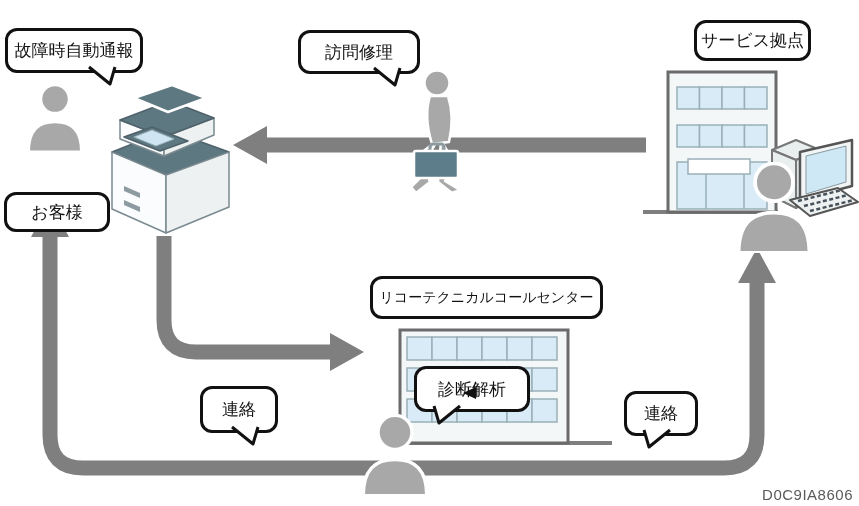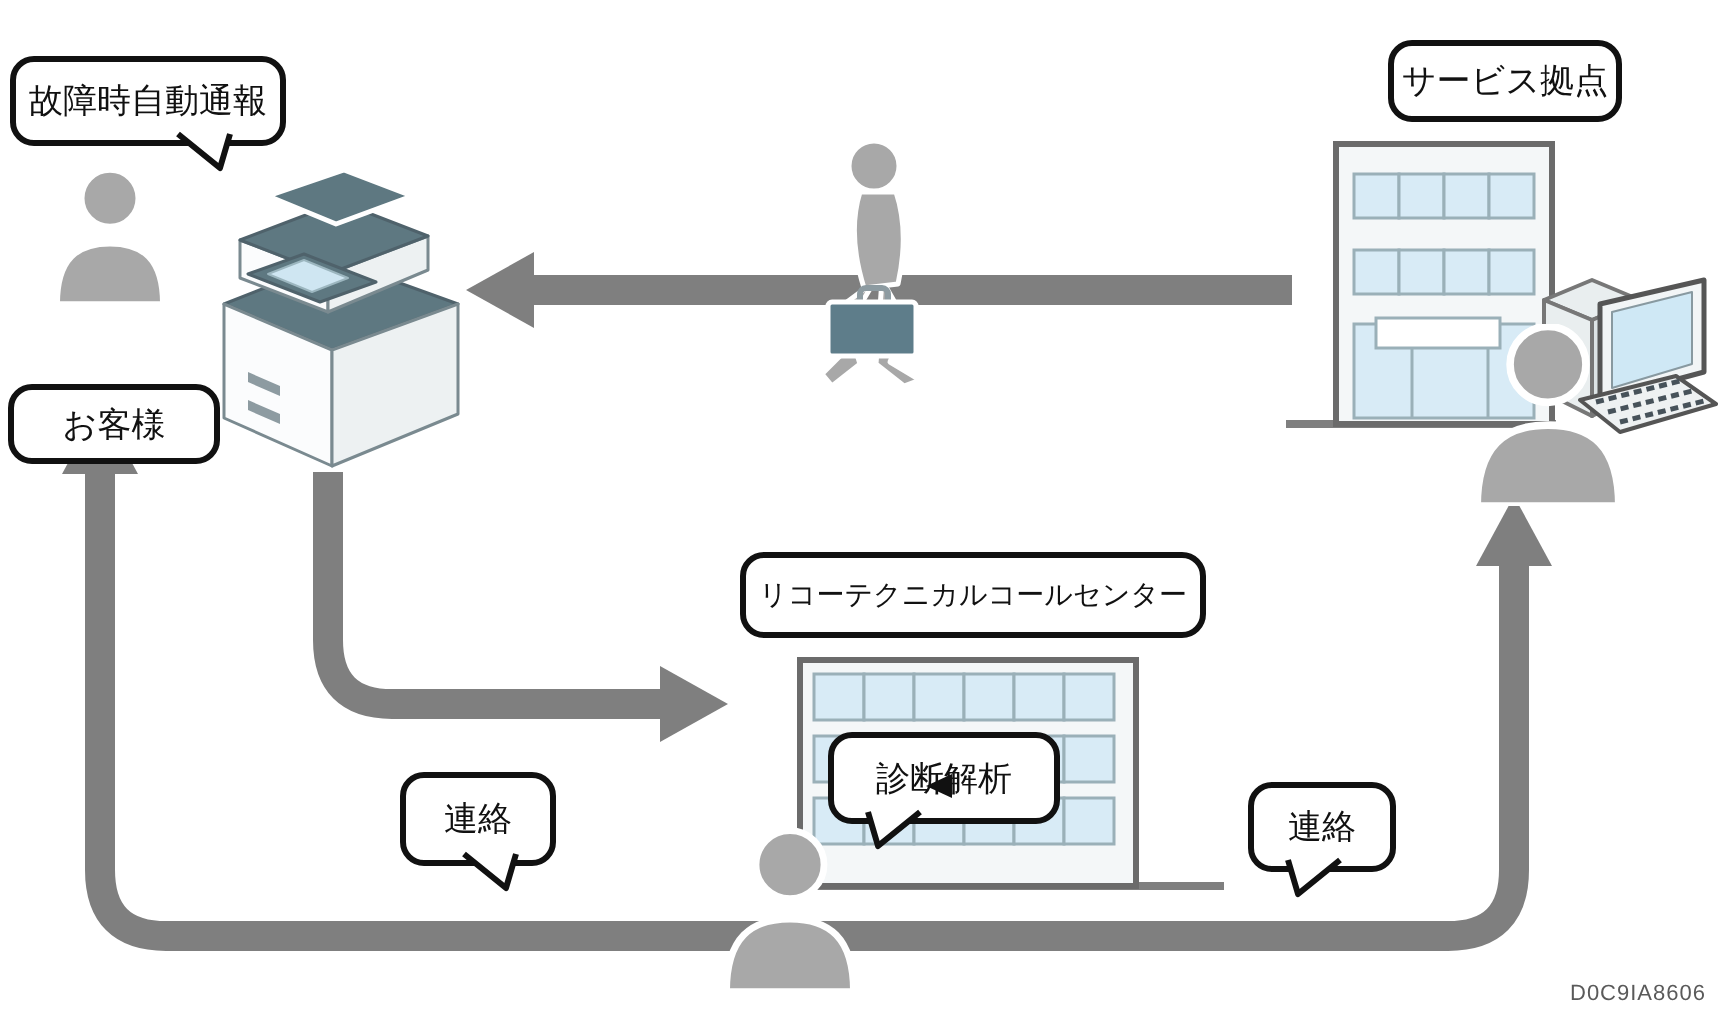--- a/index.html
+++ b/index.html
@@ -18,21 +18,21 @@
   .tail { position:absolute; width:36px; height:20px; overflow:visible; }
   .tail-br { right:12px; bottom:-16.5px; }
   .tail-br2 { right:20px; bottom:-16.5px; }
   .tail-bl { left:12px; bottom:-16.5px; }
   .cursor-artifact {
     position:absolute; left:463px; top:387px; width:0; height:0; z-index:20;
     border-top:6px solid transparent; border-bottom:6px solid transparent;
     border-right:13px solid #111;
   }
   .figure-id {
-    position:absolute; right:6px; bottom:3px; font-size:11px; color:#5a5a5a;
+    position:absolute; right:6px; bottom:3px; font-size:15px; color:#5a5a5a;
     letter-spacing:0.5px; z-index:10;
   }
 </style>
 </head>
 <body>
 
 <div class="stage">
 
   <svg class="art" width="859" height="506" viewBox="0 0 859 506">
     <defs>
@@ -149,20 +149,26 @@
     <span>故障時自動通報</span>
     <svg class="tail tail-br2" viewBox="0 0 36 20">
       <path d="M5 0 L26 17 L31 0" fill="#ffffff" stroke="#111111" stroke-width="3" stroke-linejoin="round"></path>
     </svg>
   </div>
 
   <div class="label-box" style="left:4px; top:144px; width:106px; height:40px;margin-top:48px;">
     <span>お客様</span>
   </div>
 
+  <div class="label-box" style="left:298px; top:30px; width:122px; height:44px;">
+    <span>訪問修理</span>
+    <svg class="tail tail-br" viewBox="0 0 36 20">
+      <path d="M5 0 L26 17 L31 0" fill="#ffffff" stroke="#111111" stroke-width="3" stroke-linejoin="round"></path>
+    </svg>
+  </div>
 
   <div class="label-box" style="left:694px; top:20px; width:117px; height:41px;">
     <span>サービス拠点</span>
   </div>
 
   <div class="label-box small" style="left:370px; top:276px; width:233px; height:43px;">
     <span>リコーテクニカルコールセンター</span>
   </div>
 
   <div class="label-box" style="left:414px; top:366px; width:116px; height:46px;text-align:center;">

